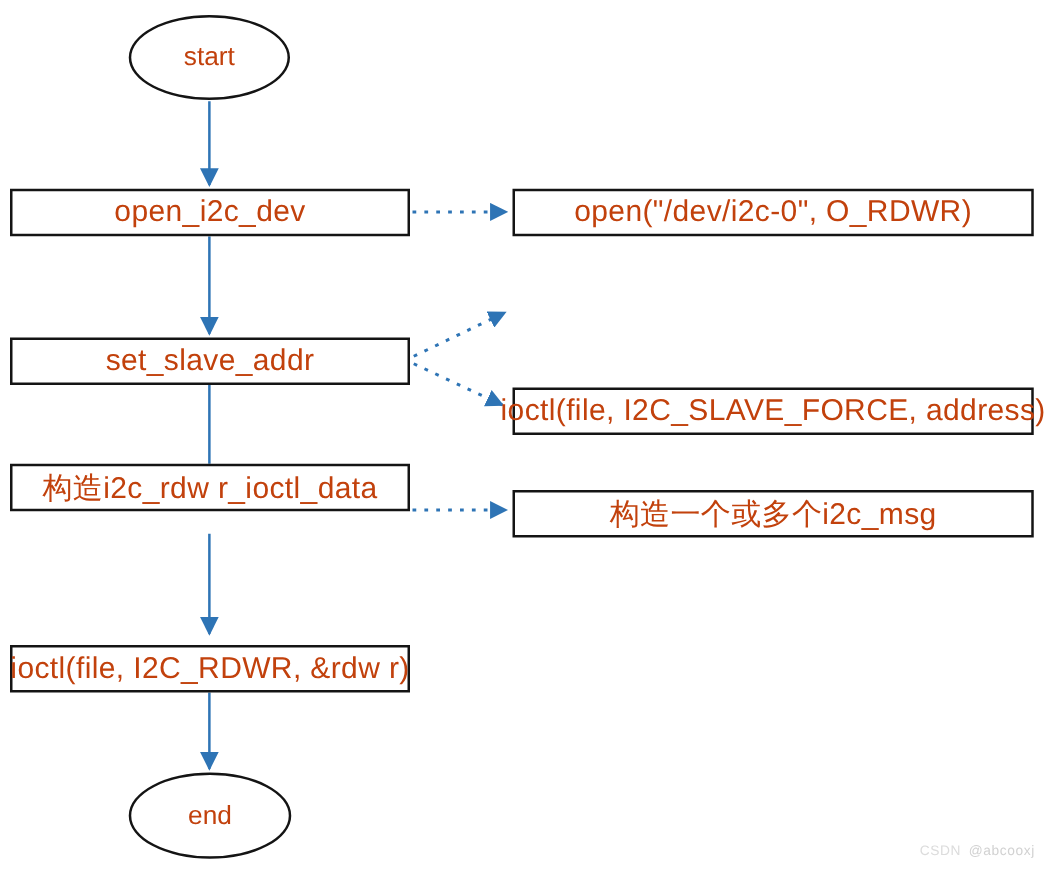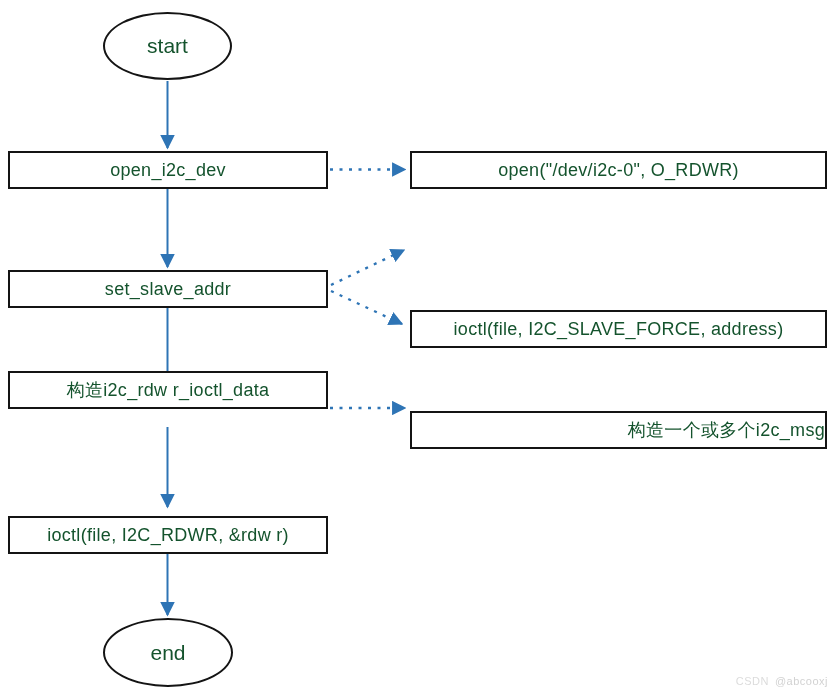--- a/index.html
+++ b/index.html
@@ -23,47 +23,47 @@
     height: 696px;
     pointer-events: none;
   }
   .node {
     position: absolute;
     box-sizing: border-box;
     display: flex;
     align-items: center;
     justify-content: center;
     background: #ffffff;
-    color: #14532d;
+    color: #c2410c;
     text-align: center;
     white-space: nowrap;
   }
   .process {
     border: 2px solid #141414;
-    font-size: 18px;
+    font-size: 24px;
     letter-spacing: 0.3px;
   }
   .terminator {
     border: 2px solid #141414;
     border-radius: 50%;
     font-size: 21px;
   }
   
   .lbox { left: 8px; width: 320px; height: 38px; }
   
   .rbox { left: 410px; width: 417px; height: 38px; }
 
   #node-start        { left: 103px; top: 12px;  width: 129px; height: 68px; }
   #node-open-i2c-dev { top: 151px; }
   #node-open-call    { top: 151px; }
   #node-ioctl-slave  { top: 230px; }
   #node-set-slave    { top: 270px; }
   #node-ioctl-force  { top: 310px; }
   #node-build-data   { top: 371px; }
-  #node-build-msg    { top: 411px; justify-content: flex-end; }
+  #node-build-msg    { top: 392px; }
   #node-ioctl-rdwr   { top: 516px; }
   #node-end          { left: 103px; top: 618px; width: 130px; height: 69px; }
 
   .watermark {
     position: absolute;
     right: 8px;
     bottom: 9px;
     font-size: 11px;
     letter-spacing: 0.5px;
     white-space: nowrap;

